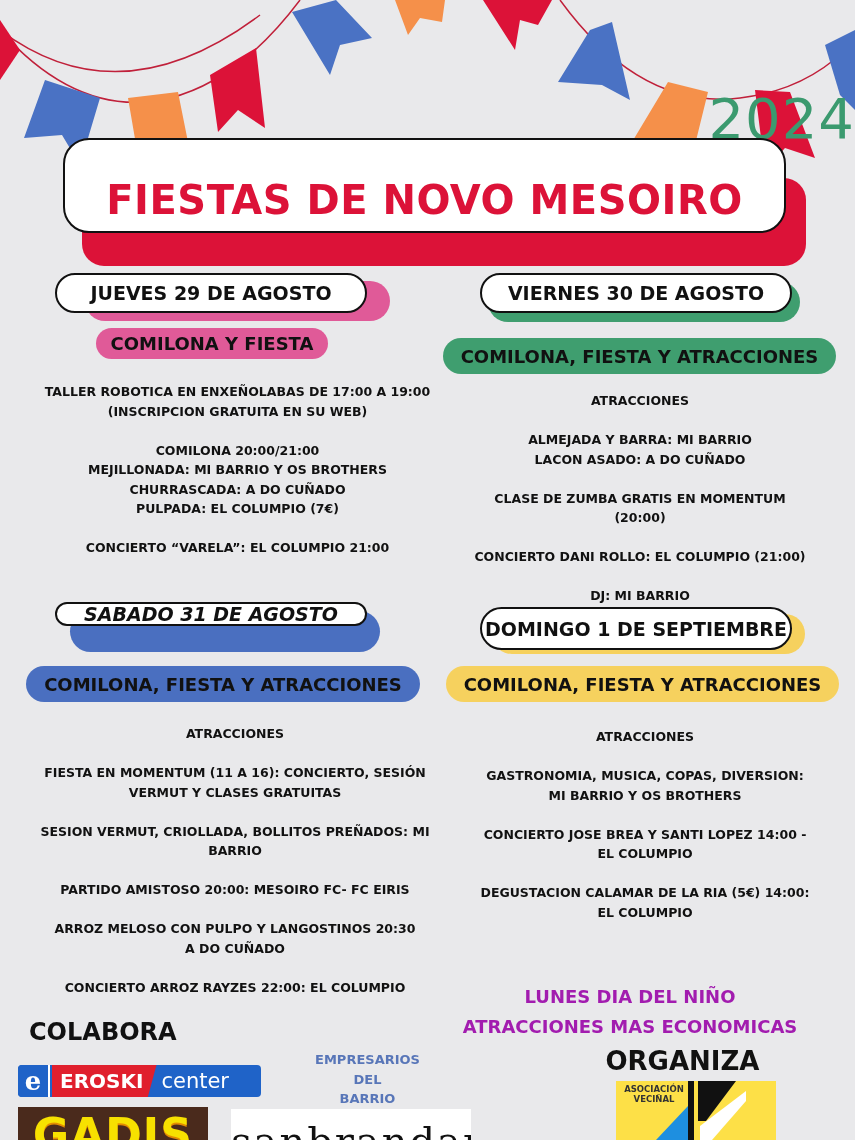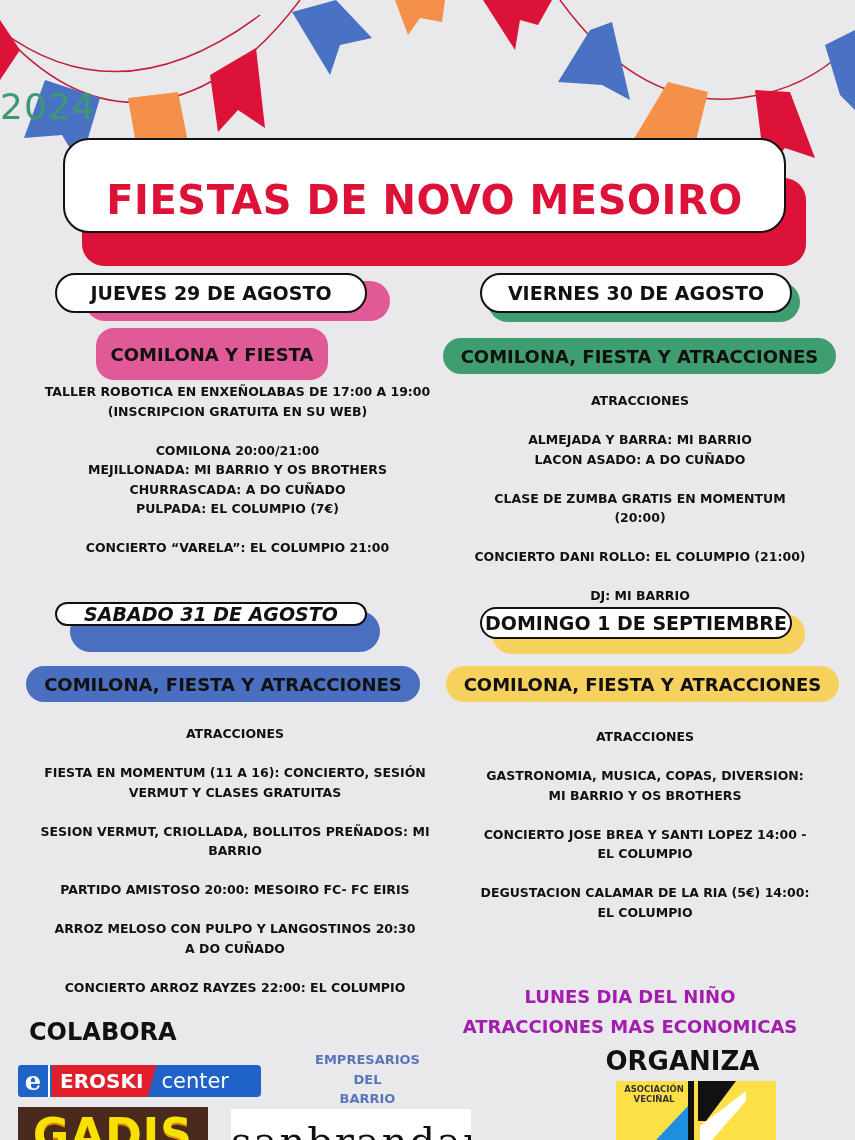--- a/index.html
+++ b/index.html
@@ -10,22 +10,22 @@
     position: relative;
     color: #111;
   }
   .abs { position: absolute; }
 
   
   .bunting { position: absolute; left: 0; top: 0; width: 855px; height: 200px; }
 
   
   .year {
-    position: absolute; left: 0; width: 855px; top: 86px; text-align: left;
-    font-family: "DejaVu Sans", sans-serif; font-size: 36px; color: #3b9a6f;
+    position: absolute; left: 0; width: 855px; top: 86px; text-align: right;
+    font-family: "DejaVu Sans", sans-serif; font-size: 56px; color: #3b9a6f;
     letter-spacing: 1px; font-weight: normal;
   }
   .title-shadow {
     position: absolute; left: 82px; top: 178px; width: 724px; height: 88px;
     background: #dc1238; border-radius: 22px;
   }
   .title-box {
     position: absolute; left: 63px; top: 138px; width: 723px; height: 95px;
     background: #fff; border: 2px solid #111; border-radius: 26px;
     display: flex; align-items: center; justify-content: center;
@@ -151,21 +151,21 @@
 <div class="year">2024</div>
 <div class="title-shadow"></div>
 <div class="title-box">
   <span class="title-text">FIESTAS DE NOVO MESOIRO</span>
 </div>
 
 <div class="day-shadow abs" style="left:85px;top:281px;width:305px;height:40px;background:#e05a98;"></div>
 <div class="day-pill" style="left:55px;top:273px;width:312px;height:40px;">
   <span class="day-text">JUEVES 29 DE AGOSTO</span>
 </div>
-<div class="sub-pill" style="left:96px;top:328px;width:232px;height:52px;background:#e05a98;">
+<div class="sub-pill" style="left:96px;top:328px;width:232px;height:31px;background:#e05a98;">
   <span class="sub-text">COMILONA Y FIESTA</span>
 </div>
 <div class="events" style="left:5px;width:465px;top:382px;">
   <p>TALLER ROBOTICA EN ENXEÑOLABAS DE 17:00 A 19:00</p>
   <p>(INSCRIPCION GRATUITA EN SU WEB)</p>
   <div class="gap"></div>
   <p>COMILONA 20:00/21:00</p>
   <p>MEJILLONADA: MI BARRIO Y OS BROTHERS</p>
   <p>CHURRASCADA:  A DO CUÑADO</p>
   <p>PULPADA: EL COLUMPIO  (7€)</p>
@@ -212,21 +212,21 @@
   <div class="gap"></div>
   <p>PARTIDO AMISTOSO 20:00: MESOIRO FC- FC EIRIS</p>
   <div class="gap"></div>
   <p>ARROZ MELOSO CON PULPO Y LANGOSTINOS 20:30</p>
   <p>A DO CUÑADO</p>
   <div class="gap"></div>
   <p>CONCIERTO ARROZ RAYZES 22:00: EL COLUMPIO</p>
 </div>
 
 <div class="day-shadow abs" style="left:492px;top:614px;width:313px;height:40px;background:#f6d15e;"></div>
-<div class="day-pill" style="left:480px;top:607px;width:312px;height:32px;">
+<div class="day-pill" style="left:480px;top:607px;width:312px;height:43px;">
   <span class="day-text">DOMINGO 1 DE SEPTIEMBRE</span>
 </div>
 <div class="sub-pill" style="left:446px;top:666px;width:393px;height:36px;background:#f6d15e;">
   <span class="sub-text">COMILONA, FIESTA Y ATRACCIONES</span>
 </div>
 <div class="events" style="left:445px;width:400px;top:727px;">
   <p>ATRACCIONES</p>
   <div class="gap"></div>
   <p>GASTRONOMIA, MUSICA, COPAS, DIVERSION:</p>
   <p>MI BARRIO Y OS BROTHERS</p>

